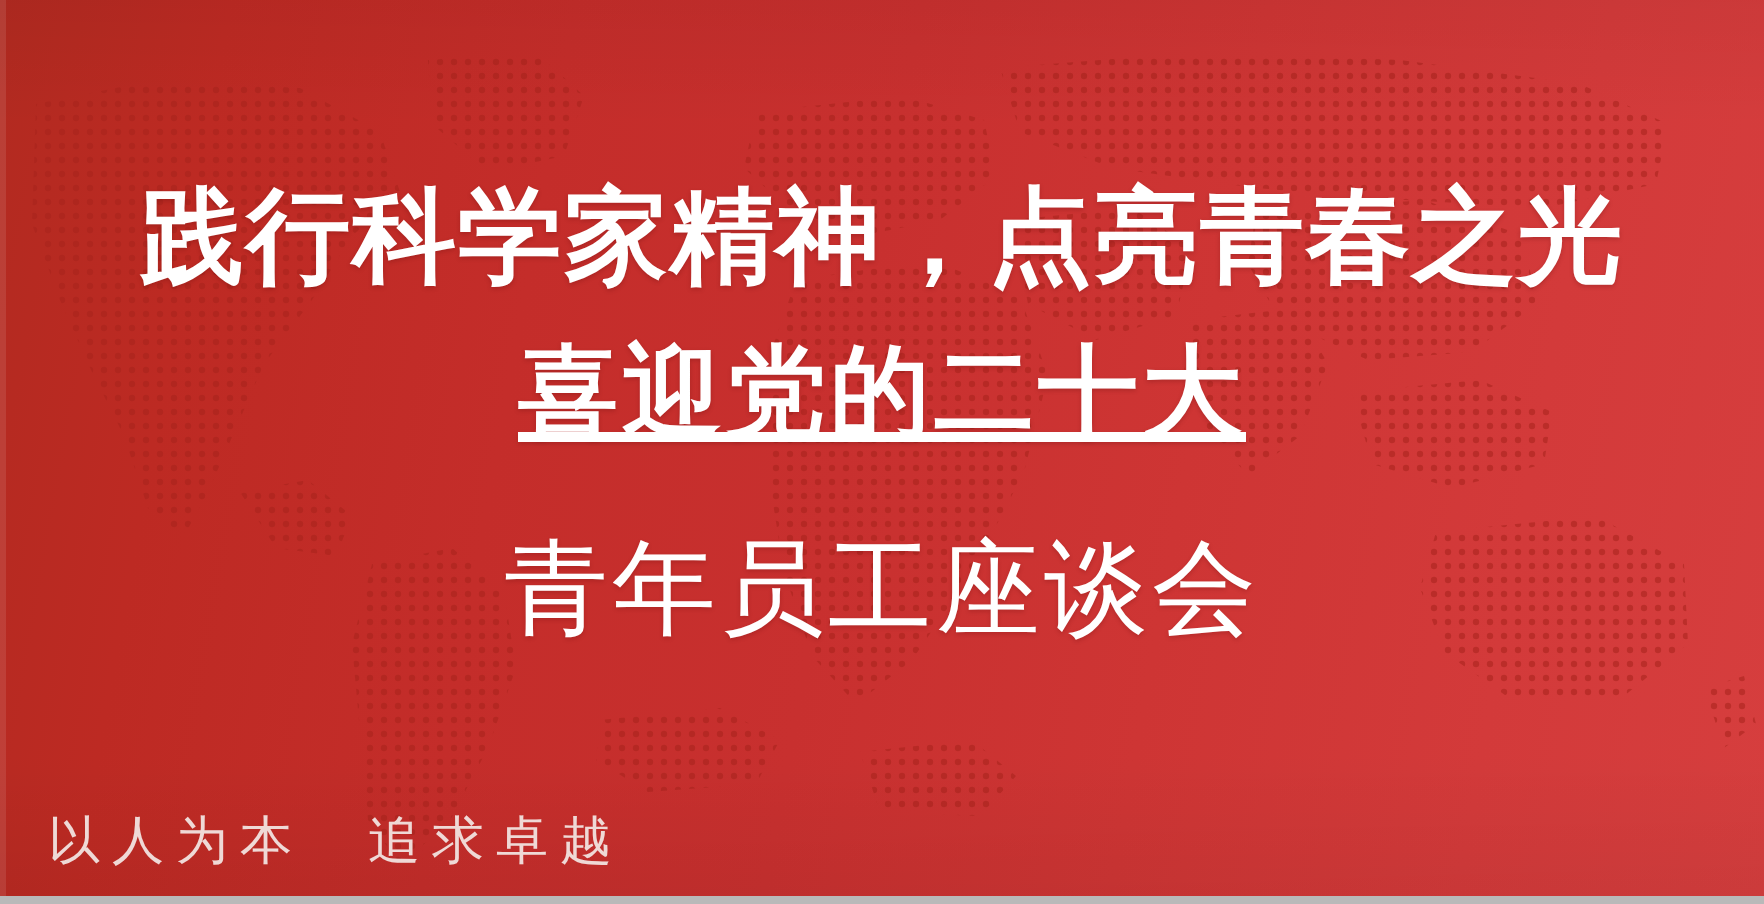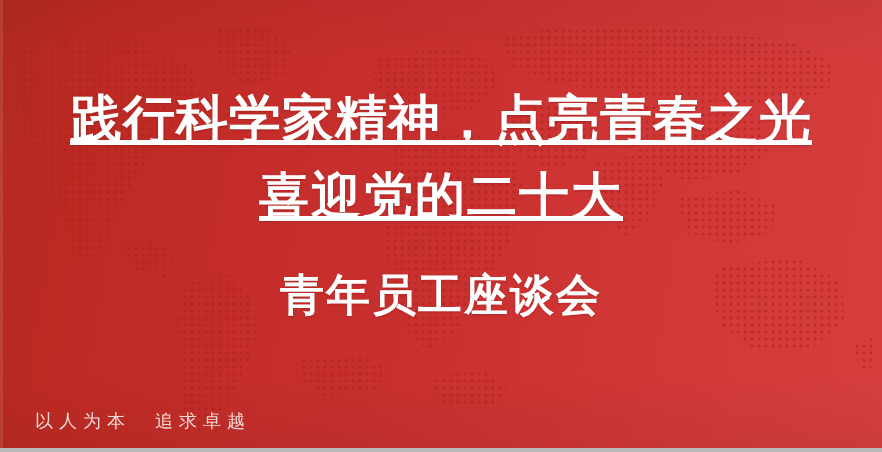--- a/index.html
+++ b/index.html
@@ -81,52 +81,51 @@
 
   .title-line1 {
     margin-top: 88px;
     font-size: 52px;
     line-height: 62px;
     font-weight: bold;
     color: #ffffff;
     letter-spacing: 1px;
     white-space: nowrap;
     text-shadow: 0 1px 2px rgba(90,10,10,0.25);
-    text-decoration: underline;
   }
 
   .title-line2 {
     margin-top: 16px;
     font-size: 50px;
     line-height: 60px;
     font-weight: bold;
     color: #ffffff;
     letter-spacing: 2px;
     white-space: nowrap;
     text-shadow: 0 1px 2px rgba(90,10,10,0.25);
     text-decoration: underline;
   }
 
   .subtitle {
     margin-top: 42px;
-    font-size: 44px;
+    font-size: 52px;
     line-height: 54px;
-    font-weight: bold;
+    font-weight: normal;
     color: #ffffff;
     letter-spacing: 2px;
     white-space: nowrap;
     text-shadow: 0 1px 2px rgba(90,10,10,0.22);
   }
 
   
   .tagline {
     position: absolute;
-    left: 35px;
+    left: 24px;
     top: 409px;
-    font-size: 18px;
+    font-size: 26px;
     line-height: 24px;
     font-weight: normal;
     color: #f2e3e0;
     letter-spacing: 6px;
     white-space: nowrap;
     opacity: 0.95;
     text-align: right;
   }
 
   

